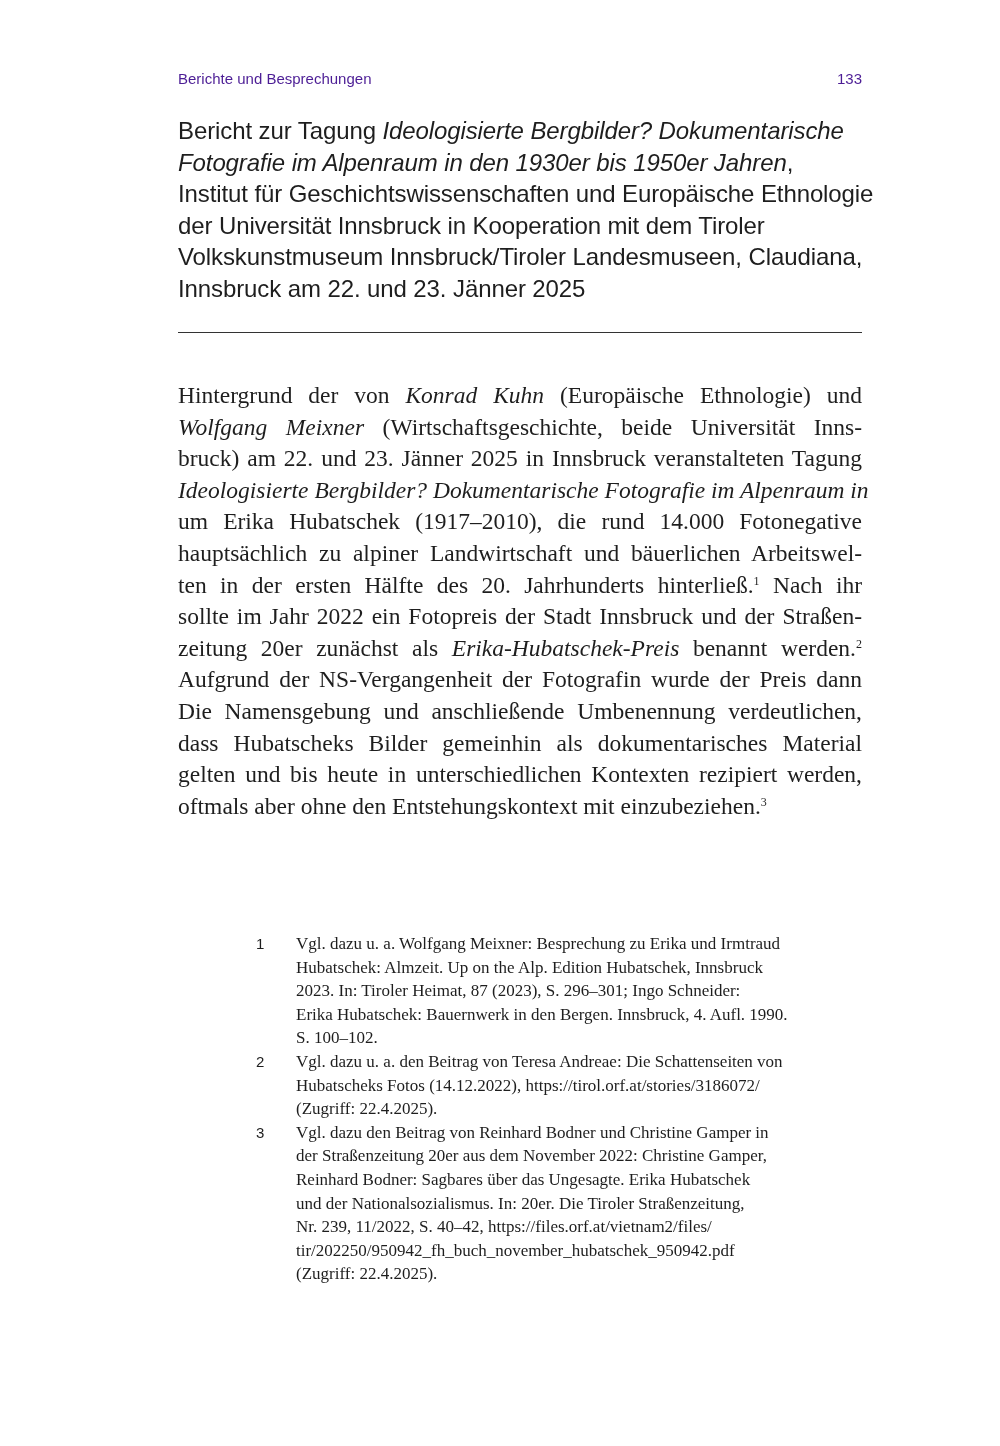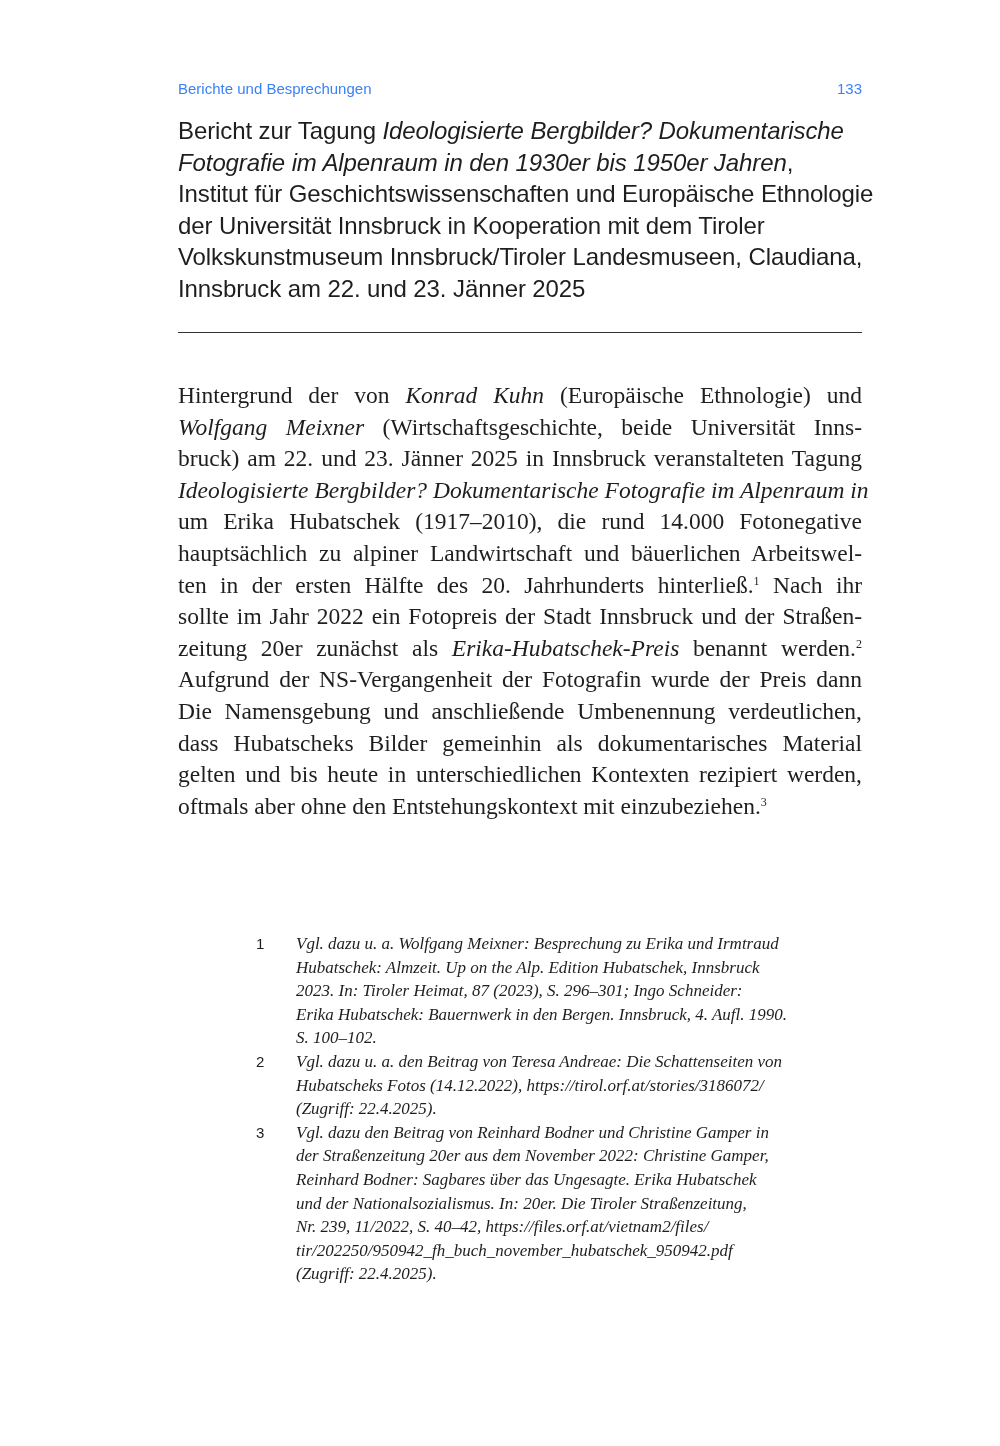--- a/index.html
+++ b/index.html
@@ -1,19 +1,19 @@
 <!DOCTYPE html>
 <html><head>
   <meta charset="utf-8">
   <style>
     html, body { margin: 0; padding: 0; background: #ffffff; }
     body { width: 1000px; height: 1446px; position: relative; overflow: hidden; color: #1e1e1e; }
     .running-head {
-      position: absolute; left: 178px; top: 80px; width: 684px;
-      font-family: "Liberation Sans", sans-serif; font-size: 15px; color: #3b82f6;
+      position: absolute; left: 178px; top: 70px; width: 684px;
+      font-family: "Liberation Sans", sans-serif; font-size: 15px; color: #4c1d95;
       display: flex; justify-content: space-between; align-items: baseline;
     }
     .title-block {
       position: absolute; left: 178px; top: 115px; width: 690px;
       font-family: "Liberation Sans", sans-serif; font-size: 24px; line-height: 31.5px;
       font-weight: 500; color: #1e1e1e; letter-spacing: -0.1px;
     }
     .title-block .line { display: block; white-space: nowrap; }
     .title-block em { font-style: italic; }
     .rule {
@@ -32,21 +32,21 @@
     sup.fn { font-size: 12px; vertical-align: 8px; line-height: 0; }
     .footnotes {
       position: absolute; left: 256px; top: 932px; width: 610px;
       font-family: "Liberation Serif", serif; font-size: 17px; line-height: 23.6px; color: #1e1e1e;
     }
     .footnote { display: flex; }
     .fn-num {
       width: 40px; flex: none;
       font-family: "Liberation Sans", sans-serif; font-size: 15px; color: #1e1e1e;
     }
-    .fn-text .line { display: block; white-space: nowrap; font-style: italic; }
+    .fn-text .line { display: block; white-space: nowrap; }
   </style>
 </head>
 <body>
 
 <div class="running-head">
   <span>Berichte und Besprechungen</span>
   <span>133</span>
 </div>
 
 <div class="title-block" id="title-block">

